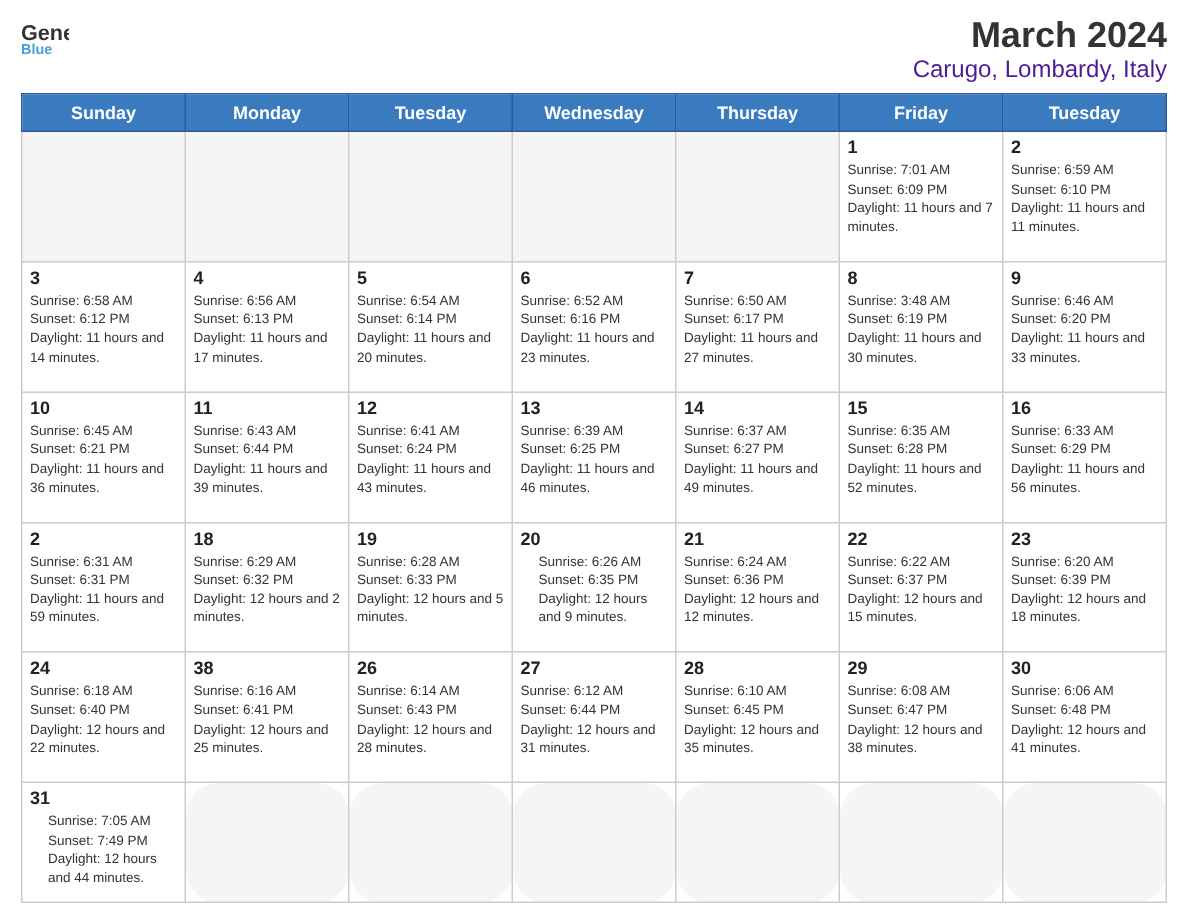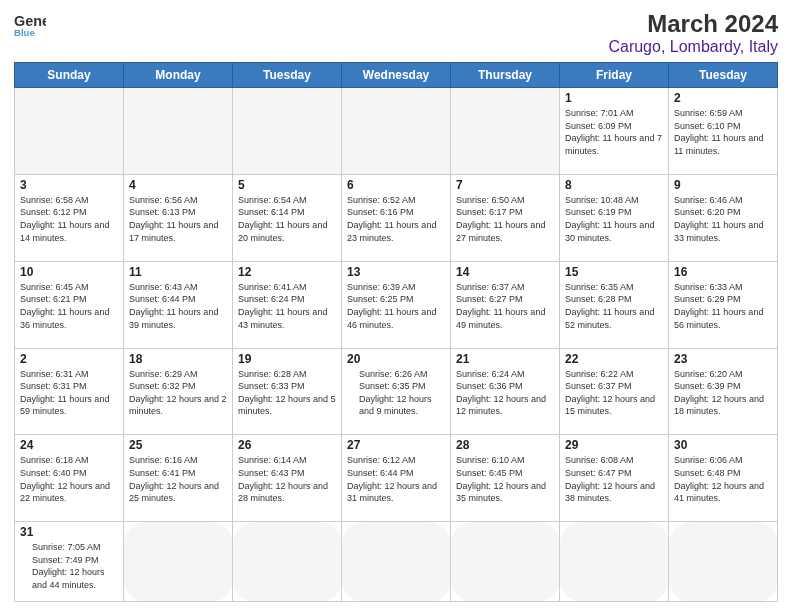--- a/index.html
+++ b/index.html
@@ -163,21 +163,21 @@
 Daylight: 11 hours and 23 minutes.</div>
           </td>
           <td>
             <span class="day-num">7</span>
             <div class="day-info" style="white-space: pre-line;">Sunrise: 6:50 AM
 Sunset: 6:17 PM
 Daylight: 11 hours and 27 minutes.</div>
           </td>
           <td>
             <span class="day-num">8</span>
-            <div class="day-info" style="white-space: pre-line;">Sunrise: 10:48 AM
+            <div class="day-info" style="white-space: pre-line;">Sunrise: 3:48 AM
 Sunset: 6:19 PM
 Daylight: 11 hours and 30 minutes.</div>
           </td>
           <td>
             <span class="day-num">9</span>
             <div class="day-info" style="white-space: pre-line;">Sunrise: 6:46 AM
 Sunset: 6:20 PM
 Daylight: 11 hours and 33 minutes.</div>
           </td>
         </tr>
@@ -270,21 +270,21 @@
           </td>
         </tr>
         <tr>
           <td>
             <span class="day-num">24</span>
             <div class="day-info" style="white-space: pre-line;">Sunrise: 6:18 AM
 Sunset: 6:40 PM
 Daylight: 12 hours and 22 minutes.</div>
           </td>
           <td>
-            <span class="day-num">25</span>
+            <span class="day-num">38</span>
             <div class="day-info" style="white-space: pre-line;">Sunrise: 6:16 AM
 Sunset: 6:41 PM
 Daylight: 12 hours and 25 minutes.</div>
           </td>
           <td>
             <span class="day-num">26</span>
             <div class="day-info" style="white-space: pre-line;">Sunrise: 6:14 AM
 Sunset: 6:43 PM
 Daylight: 12 hours and 28 minutes.</div>
           </td>

